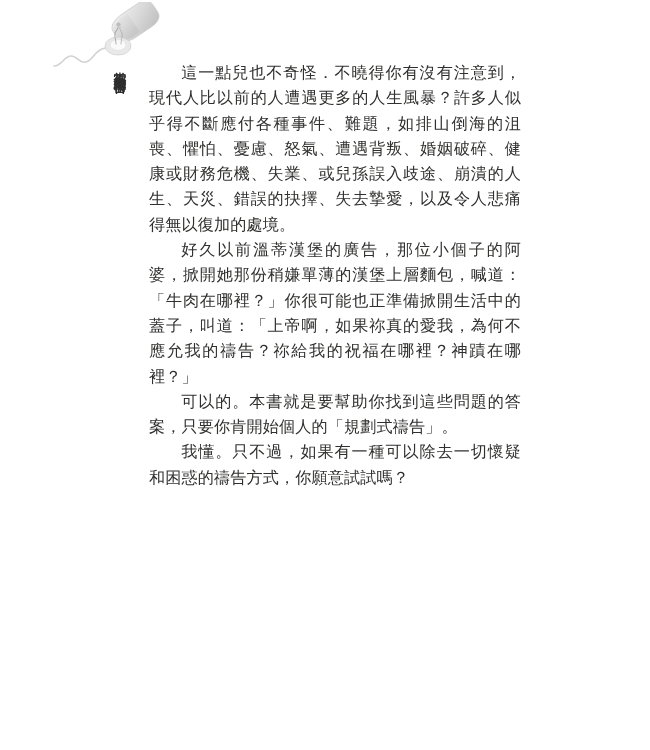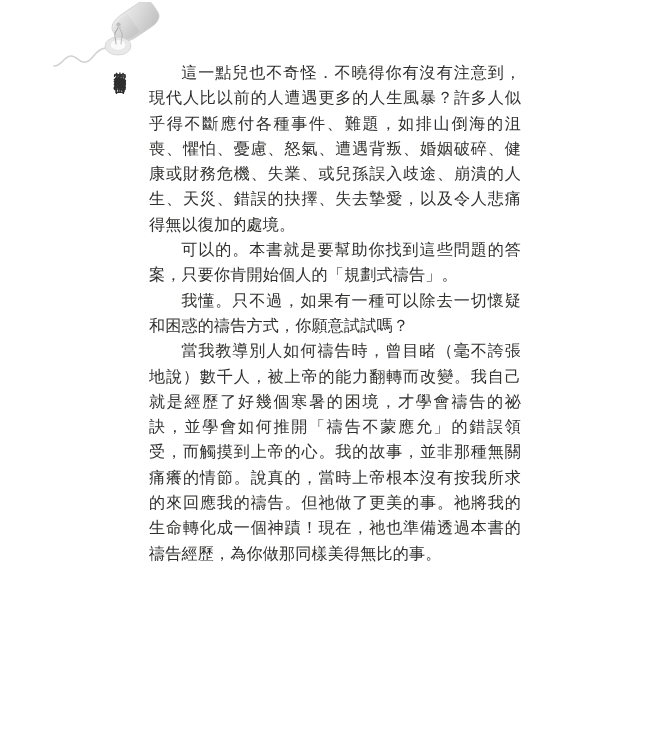--- a/index.html
+++ b/index.html
@@ -109,18 +109,18 @@
         <path d="M69 42 C 69 37, 71 35, 70 31 C 69 28, 67 28, 68 25" fill="none" stroke="#a8a8a8" stroke-width="1" stroke-linecap="round"></path>
         <circle cx="66.5" cy="22.5" r="2.1" fill="#b0b0b0"></circle>
       </g>
     </svg>
   </div>
 
   <div id="running-head">當你不知如何禱告</div>
 
   <div id="body-column">
     <p class="para">這一點兒也不奇怪．不曉得你有沒有注意到，現代人比以前的人遭遇更多的人生風暴？許多人似乎得不斷應付各種事件、難題，如排山倒海的沮喪、懼怕、憂慮、怒氣、遭遇背叛、婚姻破碎、健康或財務危機、失業、或兒孫誤入歧途、崩潰的人生、天災、錯誤的抉擇、失去摯愛，以及令人悲痛得無以復加的處境。</p>
+    <p class="para">好久以前溫蒂漢堡的廣告，那位小個子的阿婆，掀開她那份稍嫌單薄的漢堡上層麵包，喊道：「牛肉在哪裡？」你很可能也正準備掀開生活中的蓋子，叫道：「上帝啊，如果祢真的愛我，為何不應允我的禱告？祢給我的祝福在哪裡？神蹟在哪裡？」</p>
     <p class="para">可以的。本書就是要幫助你找到這些問題的答案，只要你肯開始個人的「規劃式禱告」。</p>
     <p class="para">我懂。只不過，如果有一種可以除去一切懷疑和困惑的禱告方式，你願意試試嗎？</p>
-    <p class="para">當我教導別人如何禱告時，曾目睹（毫不誇張地說）數千人，被上帝的能力翻轉而改變。我自己就是經歷了好幾個寒暑的困境，才學會禱告的祕訣，並學會如何推開「禱告不蒙應允」的錯誤領受，而觸摸到上帝的心。我的故事，並非那種無關痛癢的情節。說真的，當時上帝根本沒有按我所求的來回應我的禱告。但祂做了更美的事。祂將我的生命轉化成一個神蹟！現在，祂也準備透過本書的禱告經歷，為你做那同樣美得無比的事。</p>
   </div>
 
 </div>
 
 </body></html>

